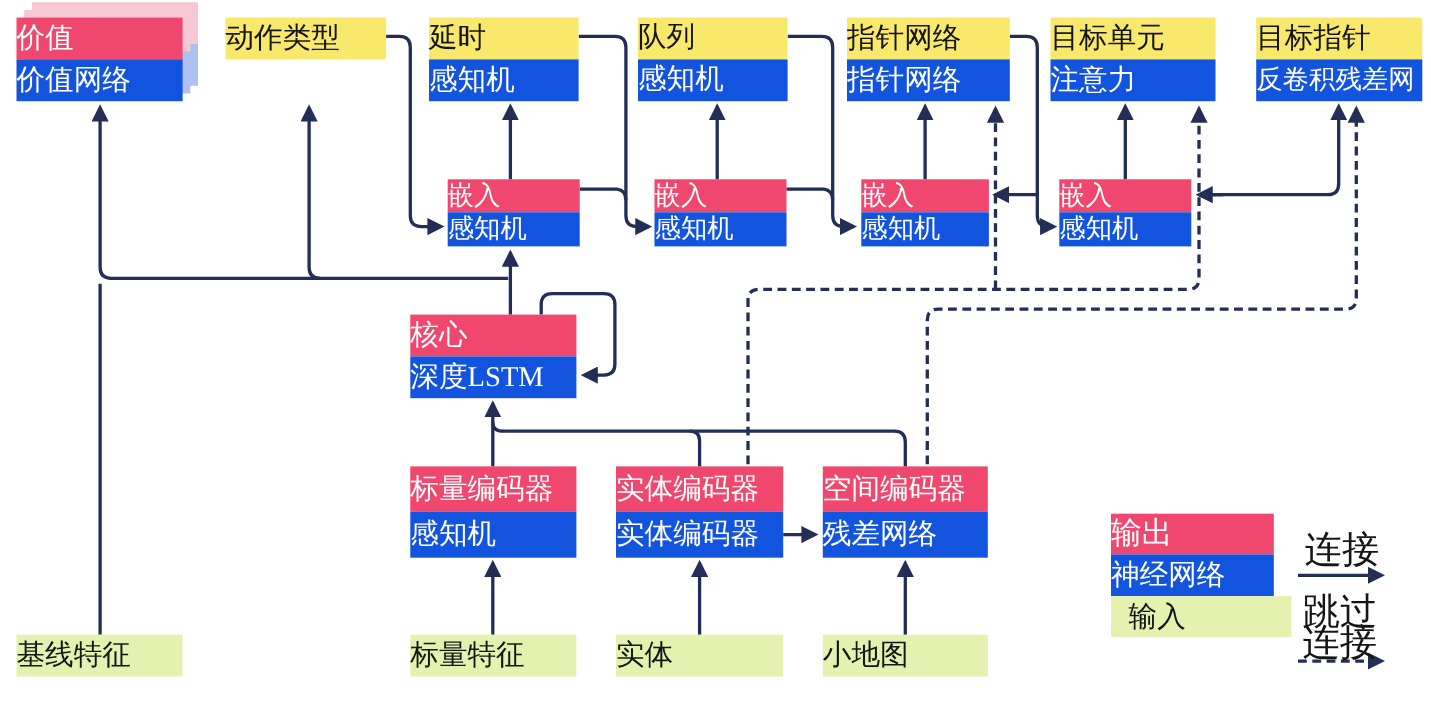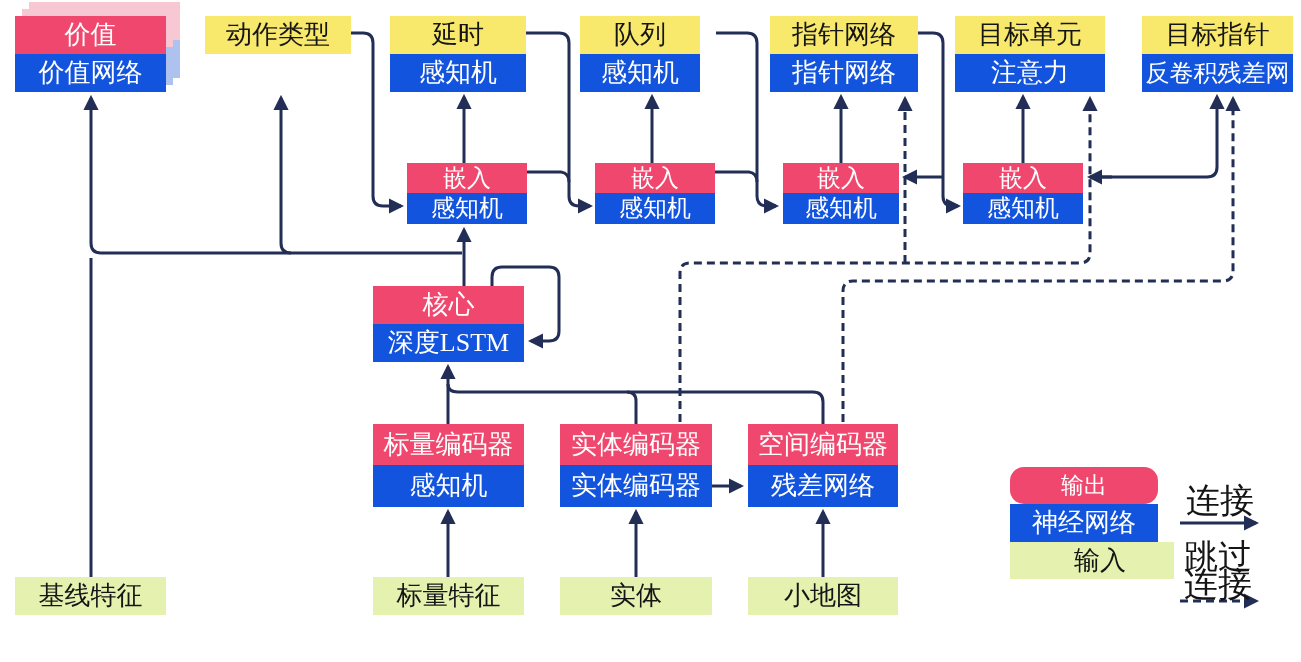--- a/index.html
+++ b/index.html
@@ -8,21 +8,21 @@
   }
   html,body{margin:0;padding:0;background:#ffffff;}
   #stage{
     position:relative;width:1301px;height:662px;background:#fff;overflow:hidden;
     font-family:"Liberation Serif","DejaVu Serif",serif;
   }
   #wires{position:absolute;left:0;top:0;z-index:0;}
   #wires path{fill:none;stroke:var(--line);stroke-width:3;}
   #wires path.dash{stroke-dasharray:8 5;}
   #wires marker path{fill:var(--line);stroke:none;}
-  .node{position:absolute;z-index:1;text-align:center;white-space:nowrap;}
+  .node{position:absolute;z-index:1;white-space:nowrap;}
   .row{width:100%;overflow:visible;}
   .yellow{background:var(--yellow);color:#151515;}
   .red{background:var(--red);color:#ffffff;}
   .blue{background:var(--blue);color:#ffffff;}
   .green{background:var(--green);color:#151515;}
   .h38{height:38px;line-height:38px;font-size:26px;}
   .h30{height:30px;line-height:30px;font-size:24px;}
   .h31{height:31px;line-height:31px;font-size:24px;}
   .h41{height:41px;line-height:41px;font-size:26px;}
   .h42{height:42px;line-height:42px;font-size:26px;}
@@ -96,21 +96,21 @@
 
   <div class="node" style="left:205px;top:16px;width:146px;">
     <div class="row yellow h38">动作类型</div>
   </div>
 
   <div class="node" style="left:390px;top:16px;width:136px;">
     <div class="row yellow h38">延时</div>
     <div class="row blue h38">感知机</div>
   </div>
 
-  <div class="node" style="left:580px;top:16px;width:120px;">
+  <div class="node" style="left:580px;top:16px;width:136px;font-family:Liberation Mono, monospace;">
     <div class="row yellow h38">队列</div>
     <div class="row blue h38">感知机</div>
   </div>
 
   <div class="node" style="left:770px;top:16px;width:148px;">
     <div class="row yellow h38">指针网络</div>
     <div class="row blue h38">指针网络</div>
   </div>
 
   <div class="node" style="left:955px;top:16px;width:150px;">
@@ -165,21 +165,21 @@
     <div class="row green h38">标量特征</div>
   </div>
   <div class="node" style="left:560px;top:577px;width:152px;">
     <div class="row green h38">实体</div>
   </div>
   <div class="node" style="left:748px;top:577px;width:150px;">
     <div class="row green h38">小地图</div>
   </div>
 
   <div class="node" style="left:1010px;top:467px;width:148px;">
-    <div class="row red" style="height:37px;line-height:37px;font-size:23px;border-radius:14px;">输出</div>
+    <div class="row red" style="height:37px;line-height:37px;font-size:28px;">输出</div>
     <div class="row blue h38">神经网络</div>
     <div class="row green" style="height:37px;line-height:37px;font-size:26px;padding-left:16px;">输入</div>
   </div>
   <div class="legend-side" style="left:1185px;top:487px;width:70px;">连接</div>
   <div class="legend-side" style="left:1183px;top:543px;width:70px;">跳过</div>
   <div class="legend-side" style="left:1183px;top:571px;width:70px;">连接</div>
 
 </div>
 
 </body></html>

